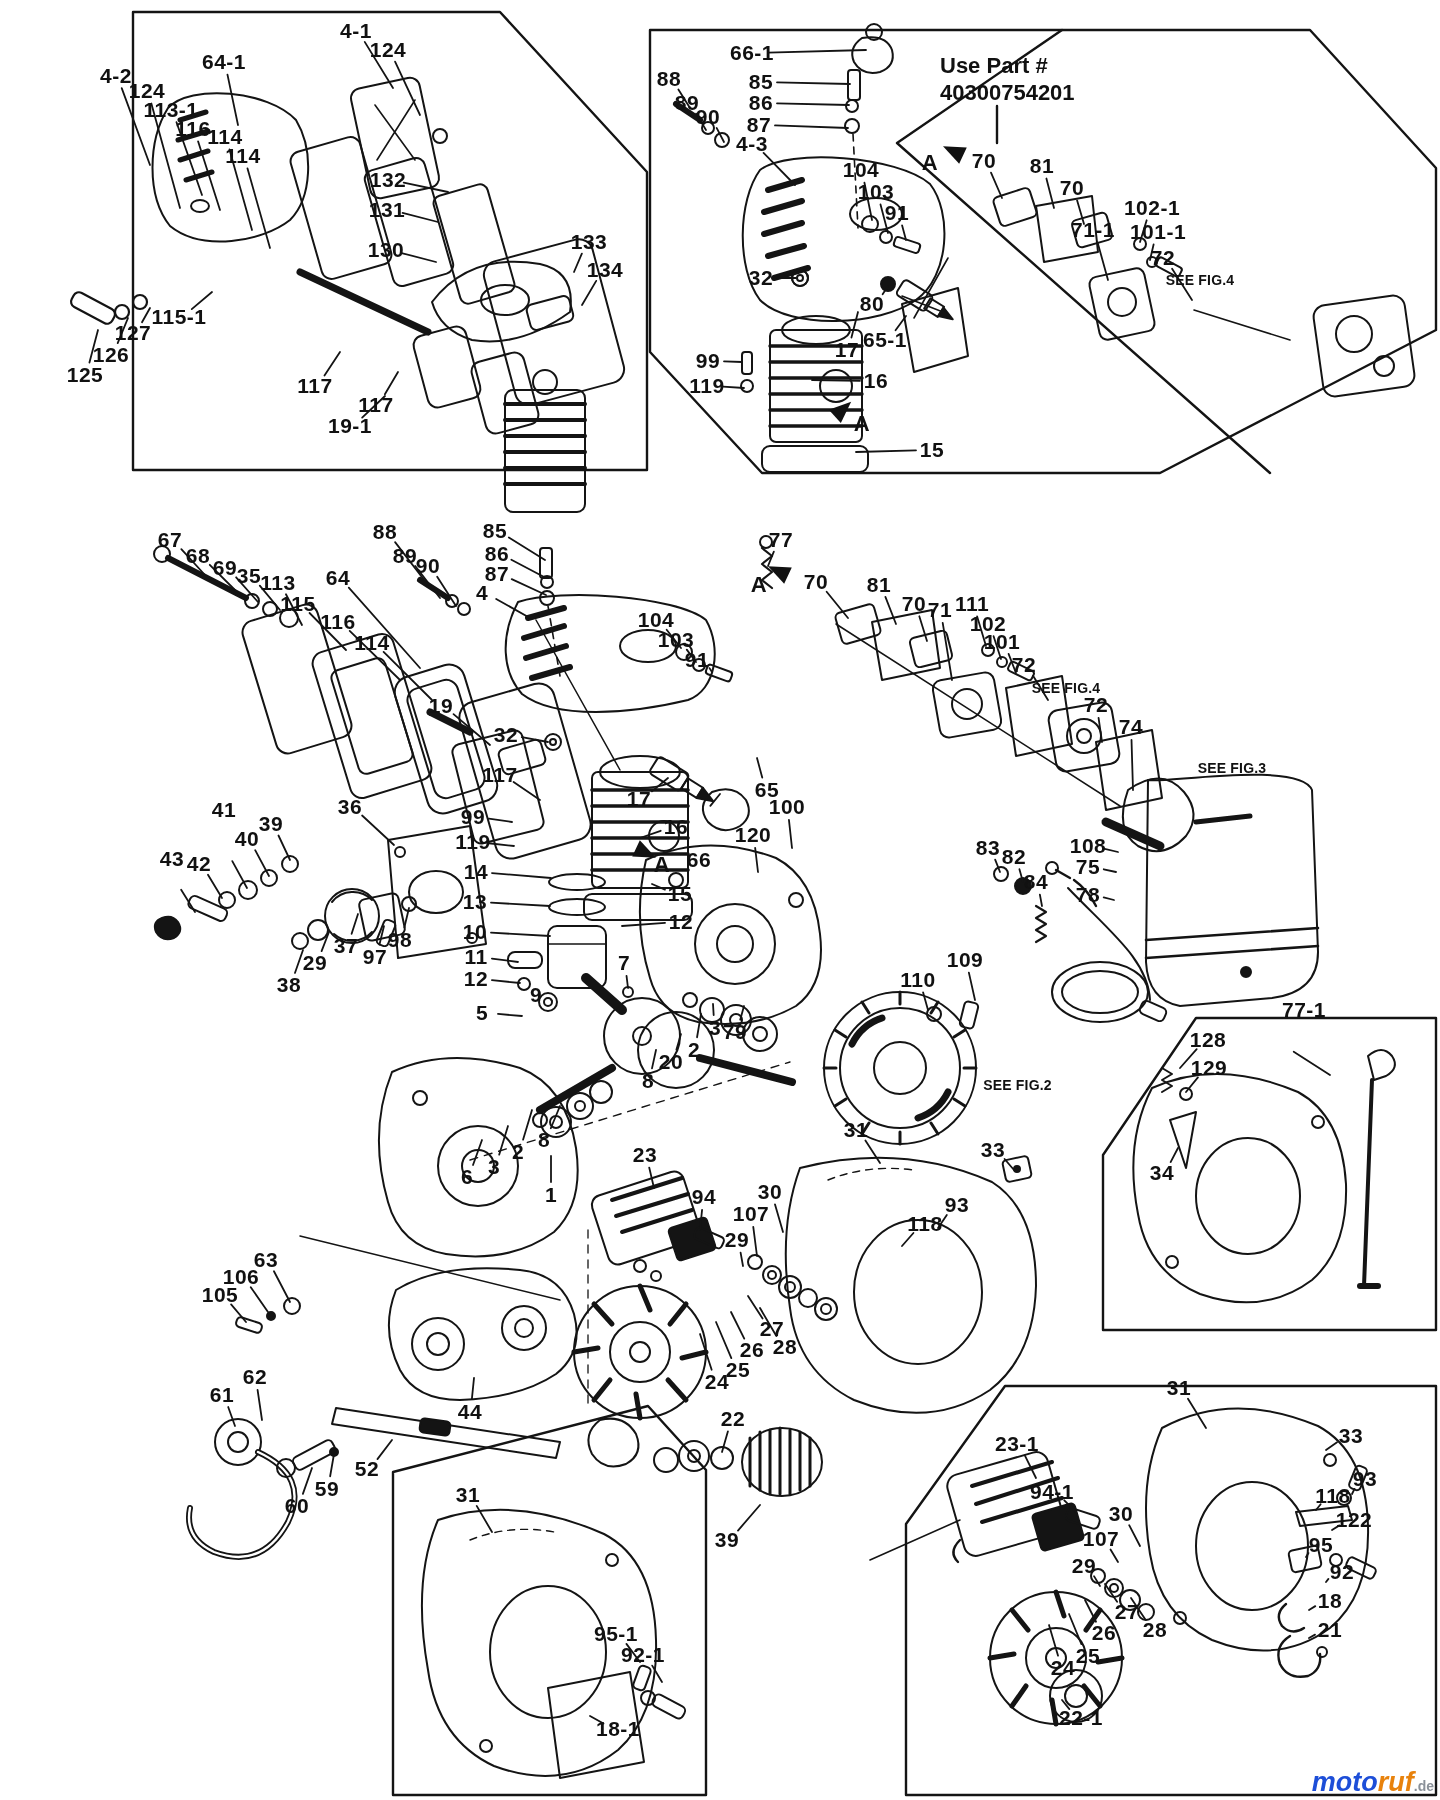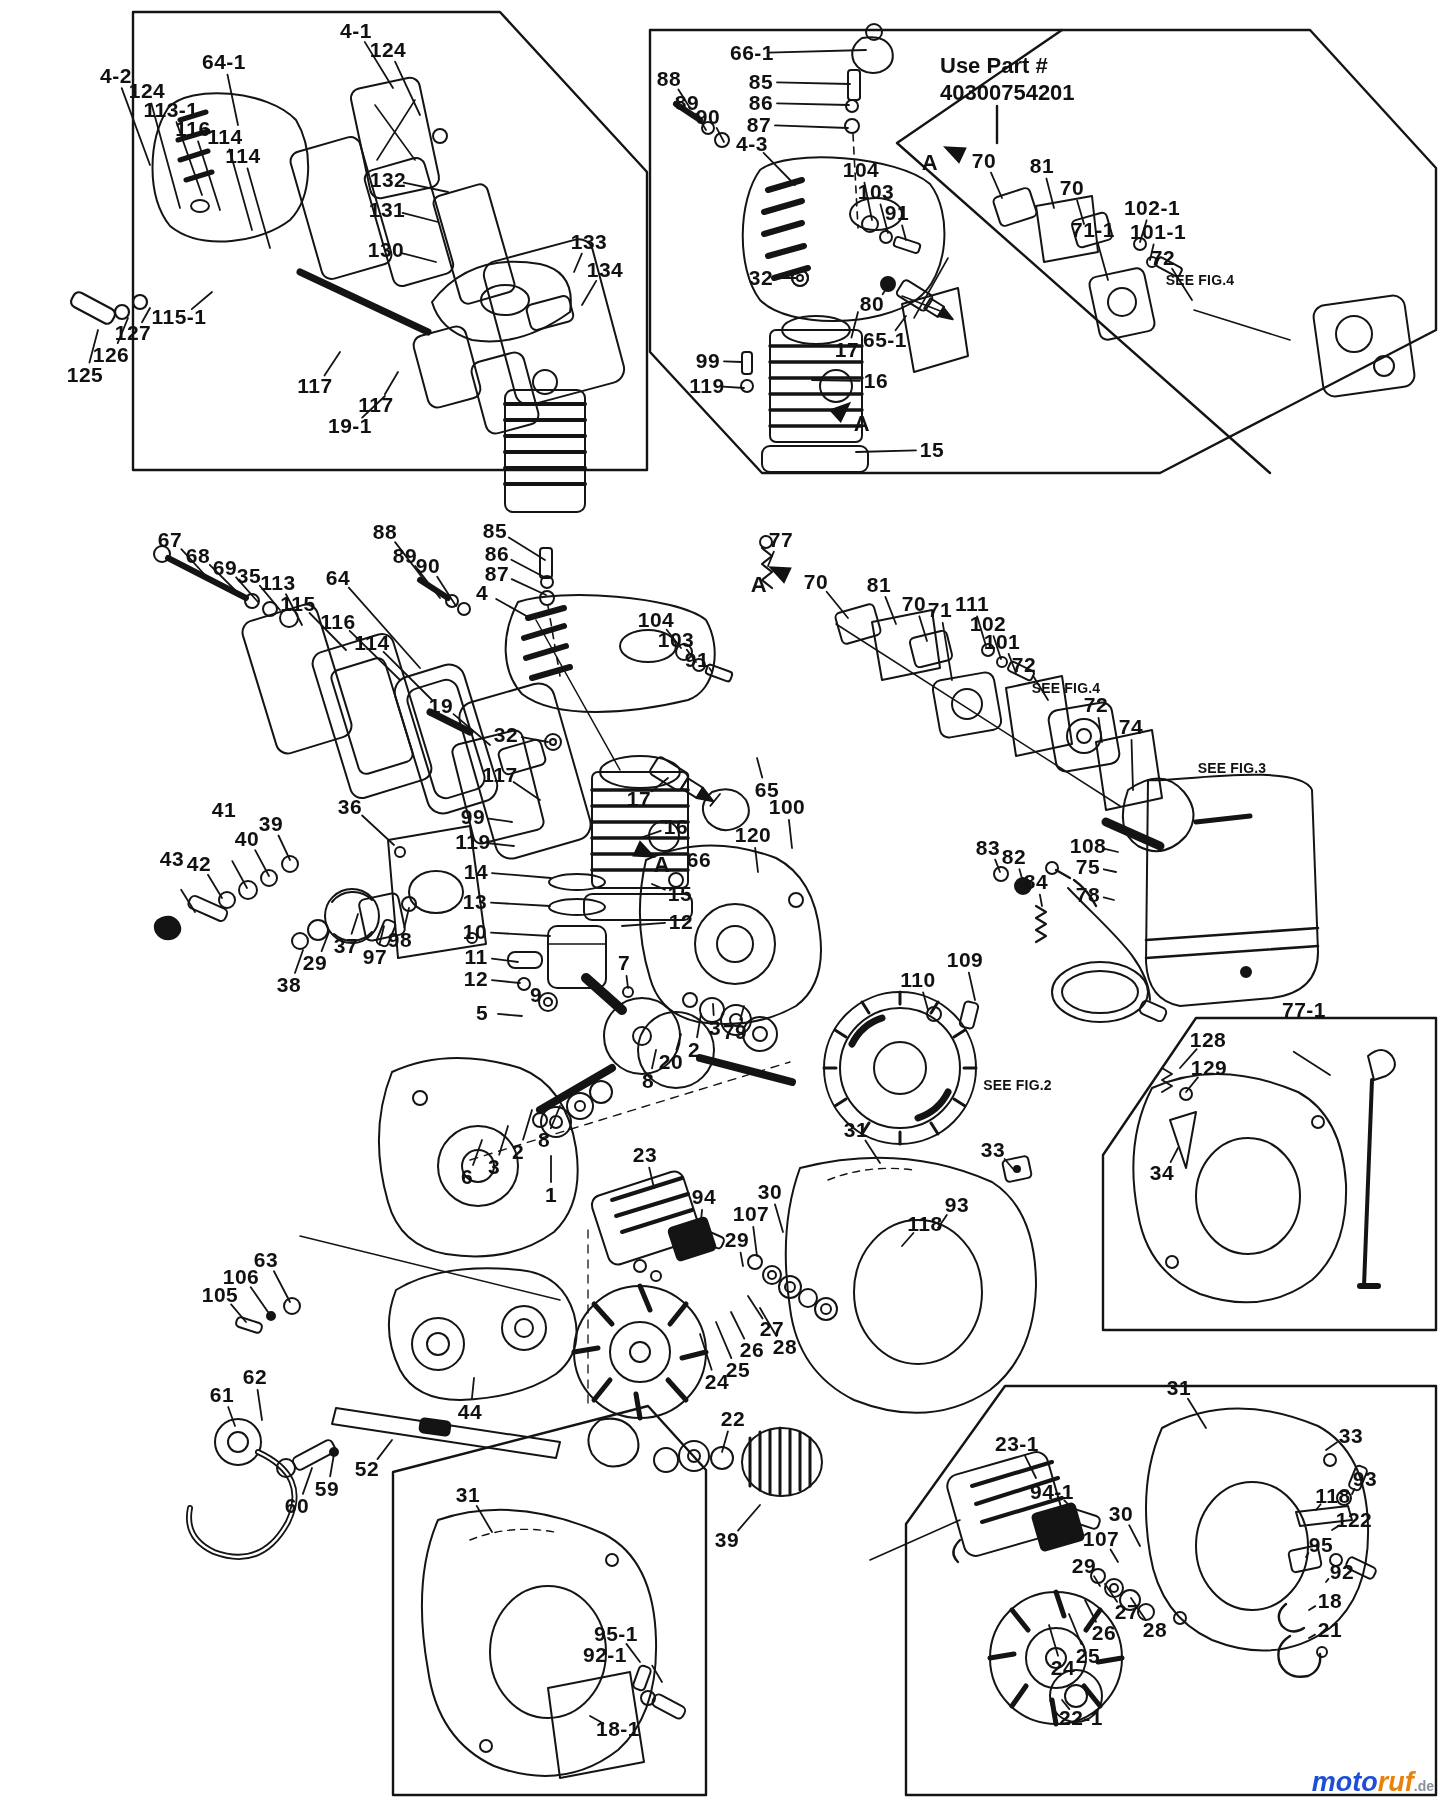--- a/index.html
+++ b/index.html
@@ -720,21 +720,21 @@
       <div class="co" style="left: 327px; top: 1489px;">59</div>
       <div class="co" style="left: 297px; top: 1506px;">60</div>
       <div class="co" style="left: 367px; top: 1469px;">52</div>
       <div class="co" style="left: 470px; top: 1412px;">44</div>
       <div class="co" style="left: 1208px; top: 1040px;">128</div>
       <div class="co" style="left: 1209px; top: 1068px;">129</div>
       <div class="co" style="left: 1162px; top: 1173px;">34</div>
       <div class="co" style="left: 1280px; top: 1010px; margin-left: 24px;">77-1</div>
       <div class="co" style="left: 468px; top: 1495px;">31</div>
       <div class="co" style="left: 616px; top: 1634px;">95-1</div>
-      <div class="co" style="left: 605px; top: 1655px;">92-1</div>
+      <div class="co" style="left: 643px; top: 1655px;">92-1</div>
       <div class="co" style="left: 618px; top: 1729px;">18-1</div>
       <div class="co" style="left: 1017px; top: 1444px;">23-1</div>
       <div class="co" style="left: 1179px; top: 1388px;">31</div>
       <div class="co" style="left: 1351px; top: 1436px;">33</div>
       <div class="co" style="left: 1365px; top: 1479px;">93</div>
       <div class="co" style="left: 1052px; top: 1492px;">94-1</div>
       <div class="co" style="left: 1333px; top: 1496px;">118</div>
       <div class="co" style="left: 1121px; top: 1514px;">30</div>
       <div class="co" style="left: 1354px; top: 1520px;">122</div>
       <div class="co" style="left: 1101px; top: 1539px;">107</div>

